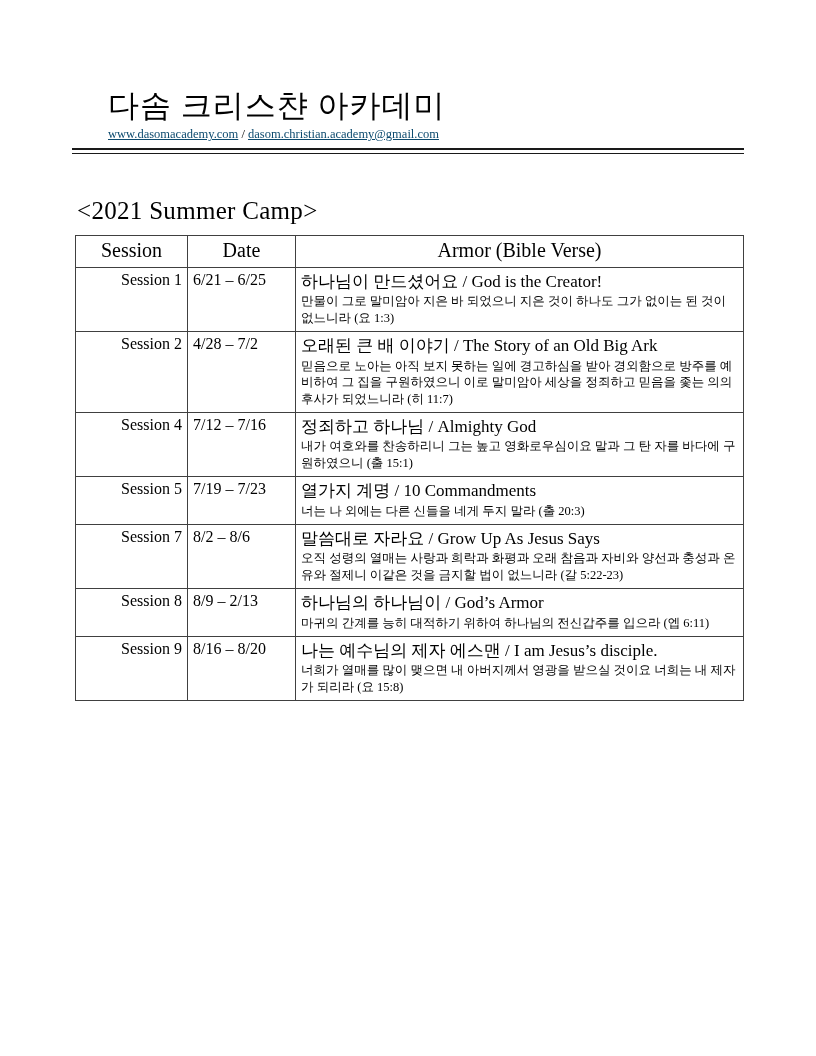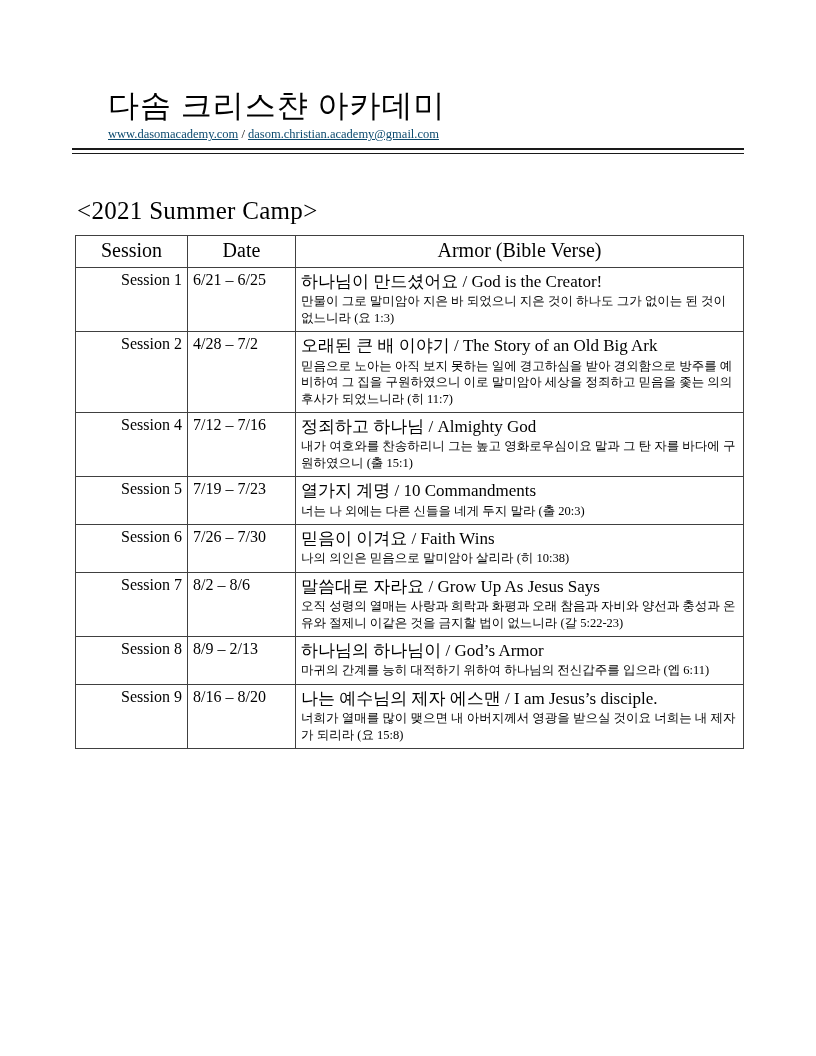--- a/index.html
+++ b/index.html
@@ -248,28 +248,20 @@
       </tr>
       <tr>
         <td class="session">Session 5</td>
         <td class="date">7/19 – 7/23</td>
         <td>
           <div class="topic-title">열가지 계명 / 10 Commandments</div>
           <div class="verse">너는 나 외에는 다른 신들을 네게 두지 말라 (출 20:3)</div>
         </td>
       </tr>
       <tr>
-        <td class="session">Session 6</td>
-        <td class="date">7/26 – 7/30</td>
-        <td>
-          <div class="topic-title">믿음이 이겨요 / Faith Wins</div>
-          <div class="verse">나의 의인은 믿음으로 말미암아 살리라 (히 10:38)</div>
-        </td>
-      </tr>
-      <tr>
         <td class="session">Session 7</td>
         <td class="date">8/2 – 8/6</td>
         <td>
           <div class="topic-title">말씀대로 자라요 / Grow Up As Jesus Says</div>
           <div class="verse">오직 성령의 열매는 사랑과 희락과 화평과 오래 참음과 자비와 양선과 충성과 온유와 절제니 이같은 것을 금지할 법이 없느니라 (갈 5:22-23)</div>
         </td>
       </tr>
       <tr>
         <td class="session">Session 8</td>
         <td class="date">8/9 – 2/13</td>

